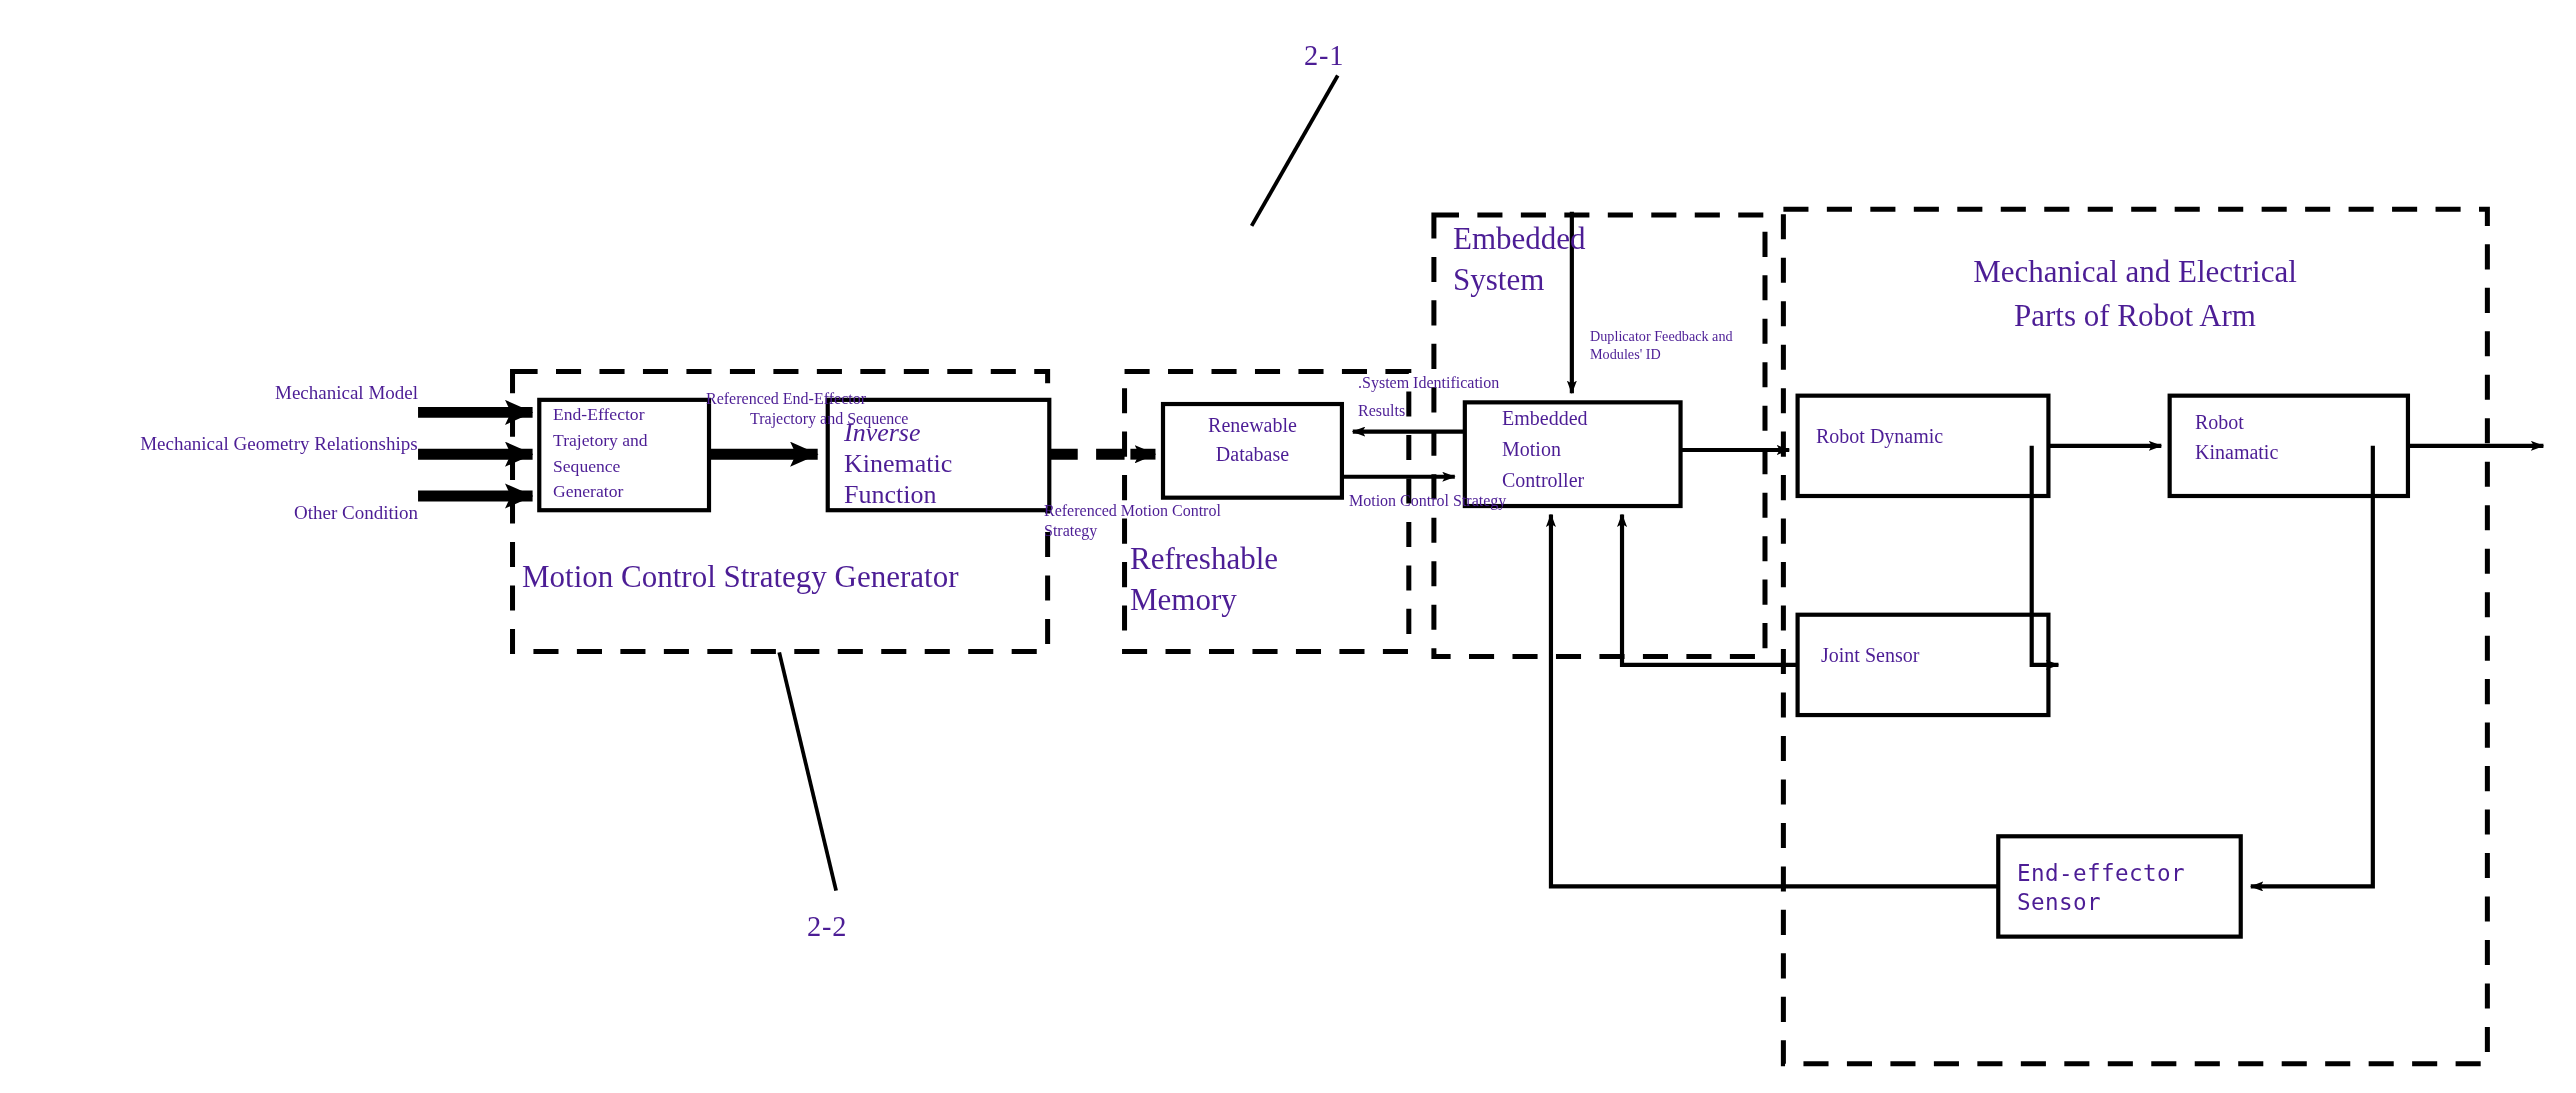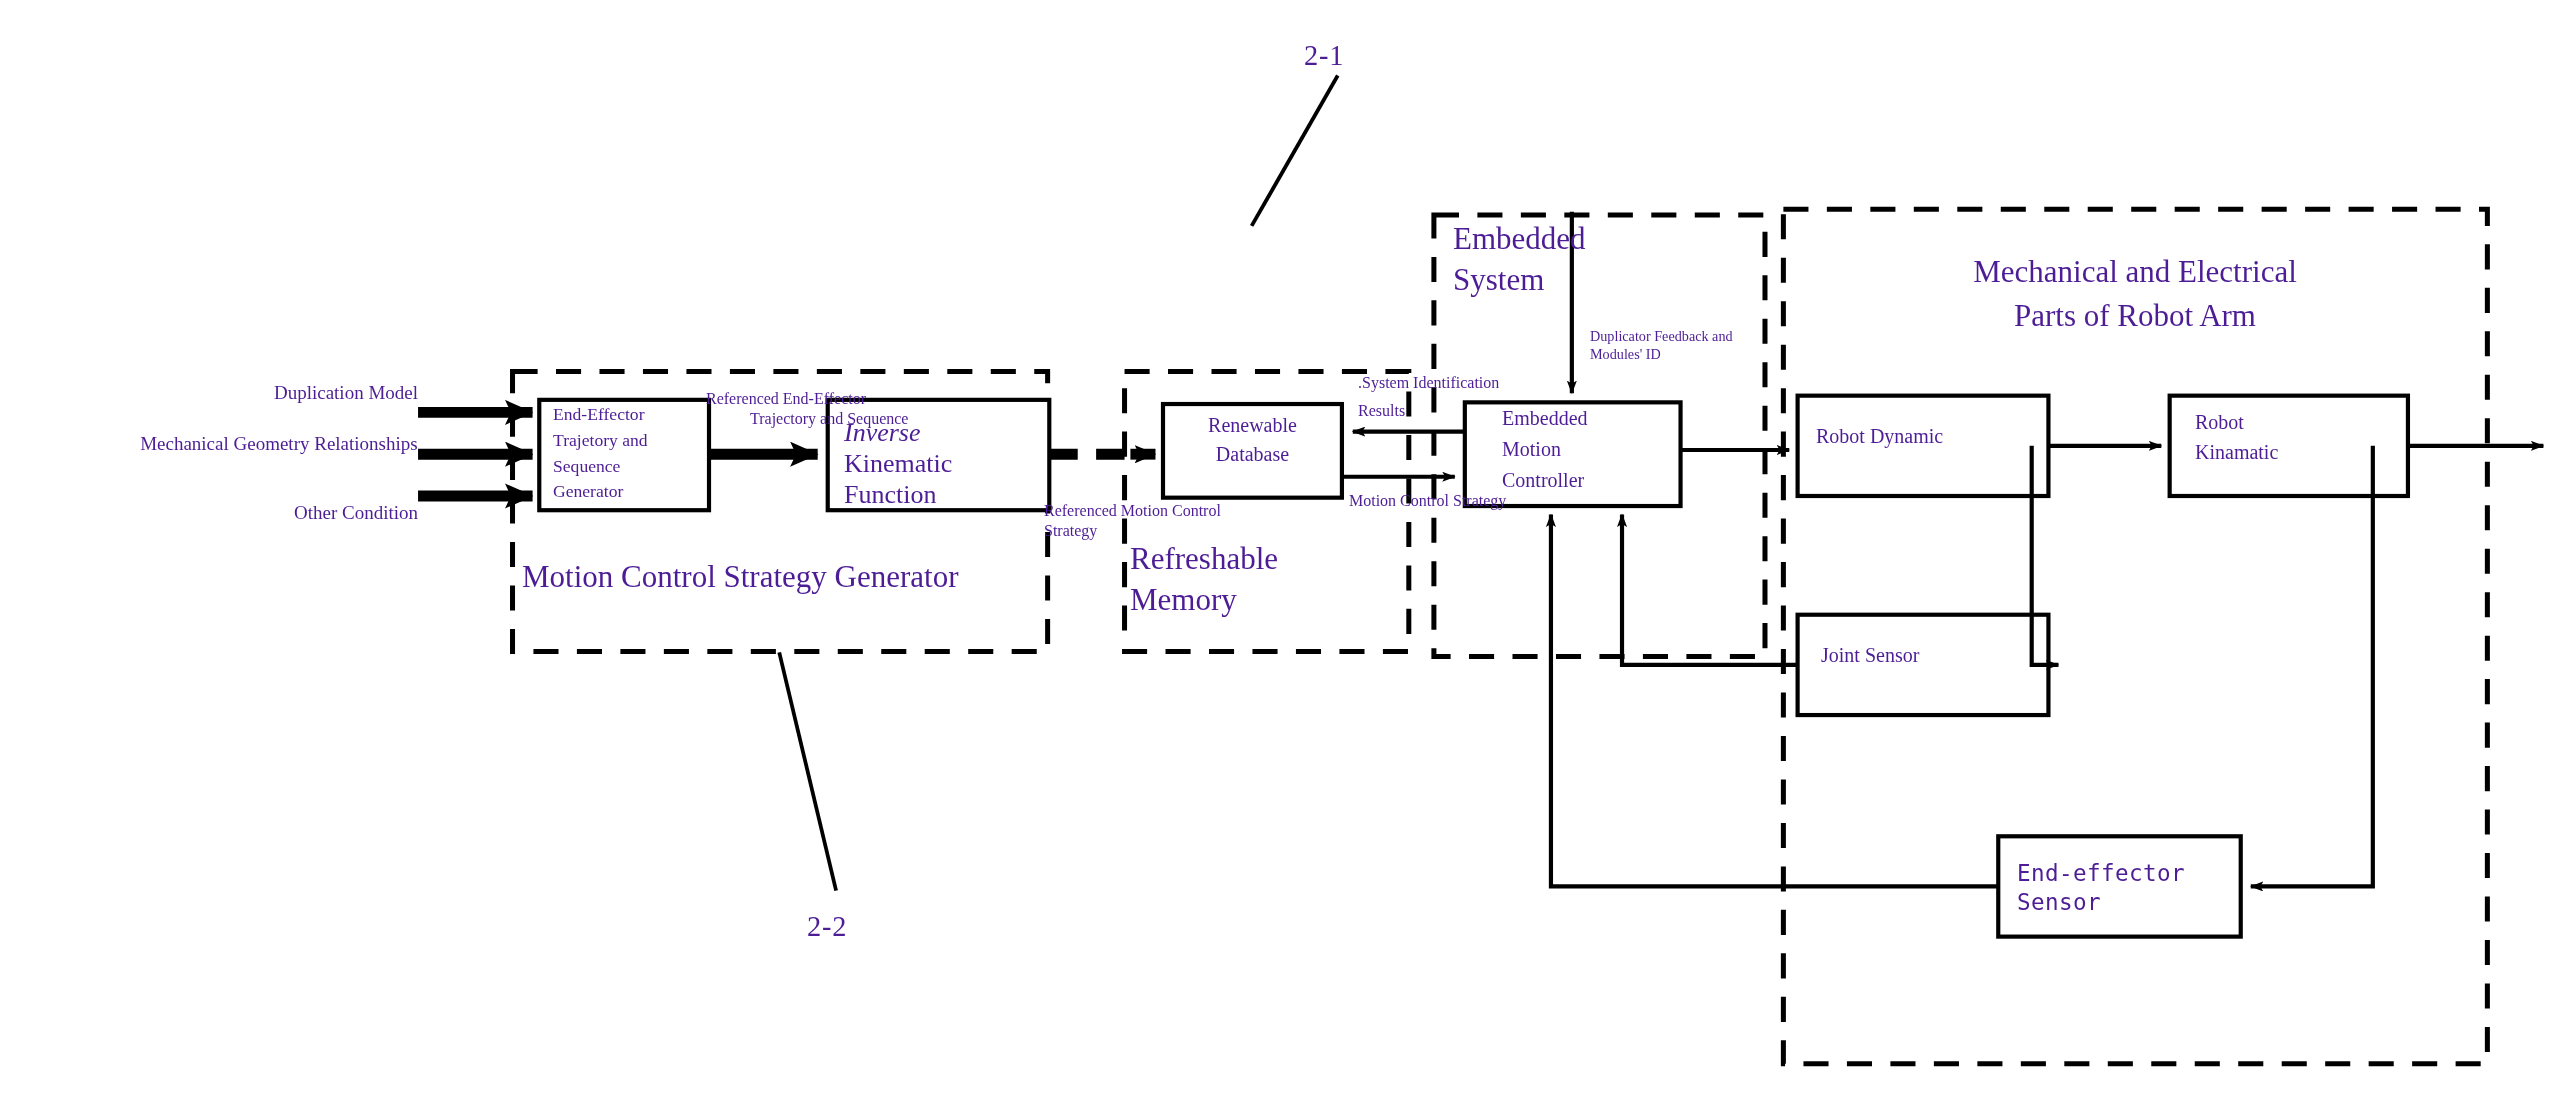--- a/index.html
+++ b/index.html
@@ -185,21 +185,21 @@
   <div class="txt serif blk-md" style="left:1816px; top:425px; width:234px;">Robot Dynamic</div>
 
   <div class="txt serif blk-md" style="left:2195px; top:411px; width:209px;">Robot</div>
   <div class="txt serif blk-md" style="left:2195px; top:441px; width:209px;">Kinamatic</div>
 
   <div class="txt serif blk-md" style="left:1821px; top:644px; width:234px;">Joint Sensor</div>
 
   <div class="txt mono sensor-lbl" style="left:2017px; top:861px; width:234px;">End-effector</div>
   <div class="txt mono sensor-lbl" style="left:2017px; top:890px; width:234px;">Sensor</div>
 
-  <div class="txt serif input-lbl right" style="left:84px; top:382px; width:334px;">Duplication Model</div>
+  <div class="txt serif input-lbl right" style="left:84px; top:382px; width:334px;">Mechanical Model</div>
   <div class="txt serif input-lbl right" style="left:16.7px; top:433px; width:401px;">Mechanical Geometry Relationships</div>
   <div class="txt serif input-lbl right" style="left:84px; top:502px; width:334px;">Other Condition</div>
 
   <div class="txt serif edge-lbl" style="left:706px; top:390px; width:217px;">Referenced End-Effector</div>
   <div class="txt serif edge-lbl" style="left:706px; top:410px; width:217px;padding-left:44px;">Trajectory and Sequence</div>
 
   <div class="txt serif edge-lbl" style="left:1044px; top:502px; width:217px;">Referenced Motion Control</div>
   <div class="txt serif edge-lbl" style="left:1044px; top:522px; width:217px;">Strategy</div>
 
   <div class="txt serif edge-lbl" style="left:1358px; top:374px; width:226px;">.System Identification</div>

